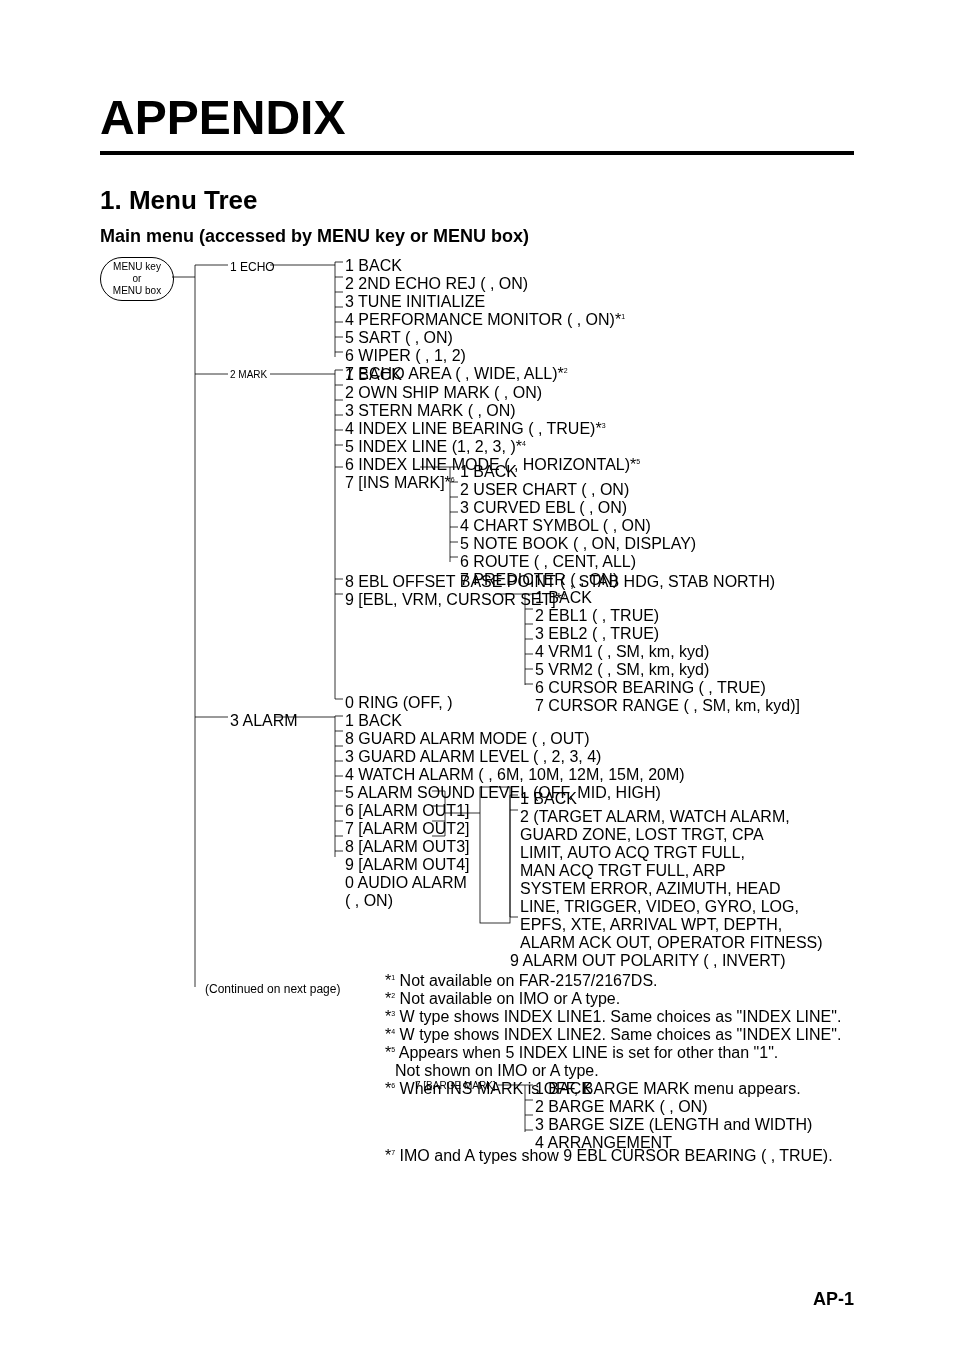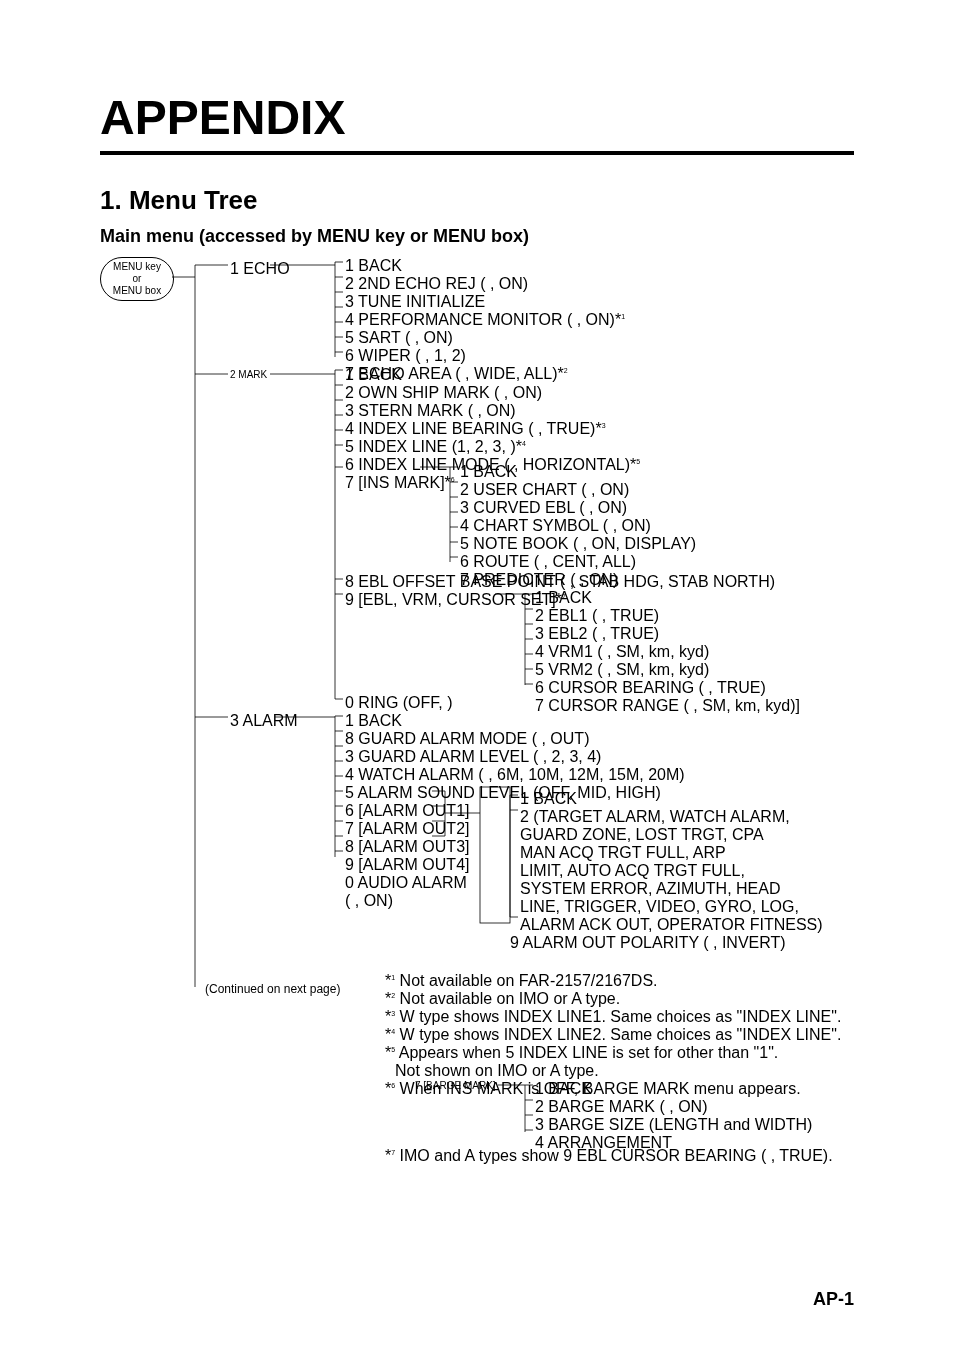--- a/index.html
+++ b/index.html
@@ -71,21 +71,21 @@
 <h3 class="subsection-title">Main menu (accessed by MENU key or MENU box)</h3>
 
 <div class="tree-container">
 
   <div class="root-box">
     <span>MENU key</span><br>
     <span>or</span><br>
     <span>MENU box</span>
   </div>
 
-  <div class="col1" style="top:3px; font-size:16px;">1 ECHO</div>
+  <div class="col1" style="top:3px; font-size:12px;">1 ECHO</div>
   <div class="col1" style="top:112px; font-size:10px;">2 MARK</div>
   <div class="col1" style="top:455px; font-size:16px;">3 ALARM</div>
   <div style="position:absolute; left:105px; top:725px; font-size:12px;">(Continued on next page)</div>
 
   <div class="col2" style="top:0px;">
     <div class="line-item">1 BACK</div>
     <div class="line-item">2 2ND ECHO REJ (      , ON)</div>
     <div class="line-item">3 TUNE INITIALIZE</div>
     <div class="line-item"><span>4 PERFORMANCE MONITOR (       , ON)*</span><sup>1</sup></div>
     <div class="line-item">5 SART (       , ON)</div>
@@ -143,24 +143,25 @@
     <div class="line-item">8 [ALARM OUT3]</div>
     <div class="line-item">9 [ALARM OUT4]</div>
     <div class="line-item">0 AUDIO  ALARM</div>
     <div class="line-item">   (       , ON)</div>
   </div>
 
   <div style="position:absolute; left:420px; top:533px;">
     <div class="line-item">1 BACK</div>
     <div class="line-item">2 (TARGET ALARM, WATCH ALARM,</div>
     <div class="line-item">    GUARD ZONE, LOST TRGT, CPA</div>
+    <div class="line-item">    LIMIT, AUTO ACQ TRGT FULL,</div>
     <div class="line-item">    MAN ACQ TRGT FULL, ARP</div>
-    <div class="line-item">    LIMIT, AUTO ACQ TRGT FULL,</div>
     <div class="line-item">    SYSTEM ERROR, AZIMUTH, HEAD</div>
     <div class="line-item">    LINE, TRIGGER, VIDEO, GYRO, LOG,</div>
+    <div class="line-item">    EPFS, XTE, ARRIVAL WPT, DEPTH,</div>
     <div class="line-item">    ALARM ACK OUT, OPERATOR FITNESS)</div>
     <div class="line-item" style="margin-left:-10px;">9 ALARM OUT POLARITY (                , INVERT)</div>
   </div>
 
   <div class="notes-col" style="top:715px;">
     <div class="line-item">*<sup>1</sup> <span>Not available on FAR-2157/2167DS.</span></div>
     <div class="line-item">*<sup>2</sup> <span>Not available on IMO or A type.</span></div>
     <div class="line-item">*<sup>3</sup> <span>W type shows INDEX LINE1. Same choices as "INDEX LINE".</span></div>
     <div class="line-item">*<sup>4</sup> <span>W type shows INDEX LINE2. Same choices as "INDEX LINE".</span></div>
     <div class="line-item">*<sup>5</sup> <span>Appears when 5 INDEX LINE is set for other than "1".</span></div>

